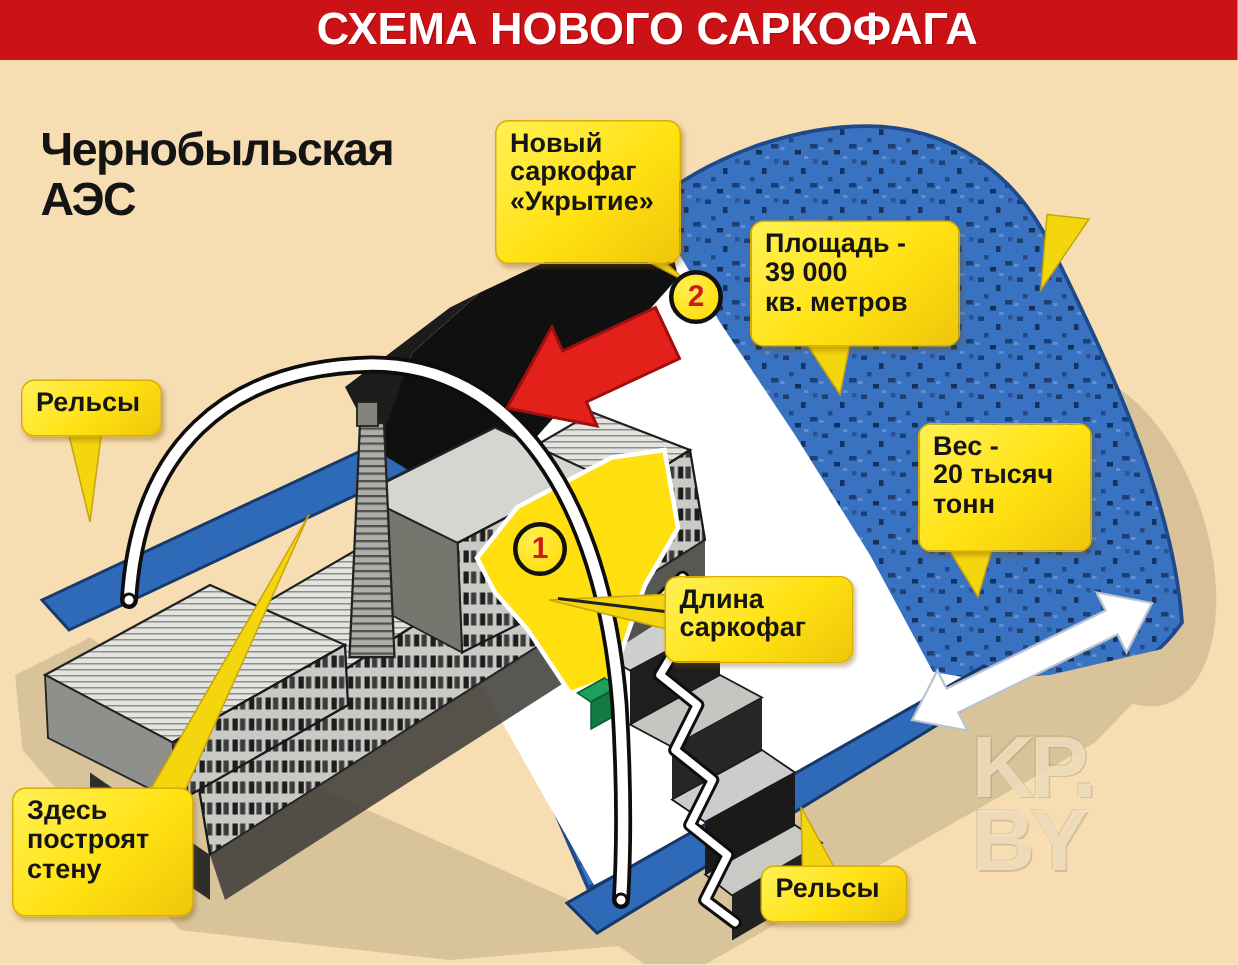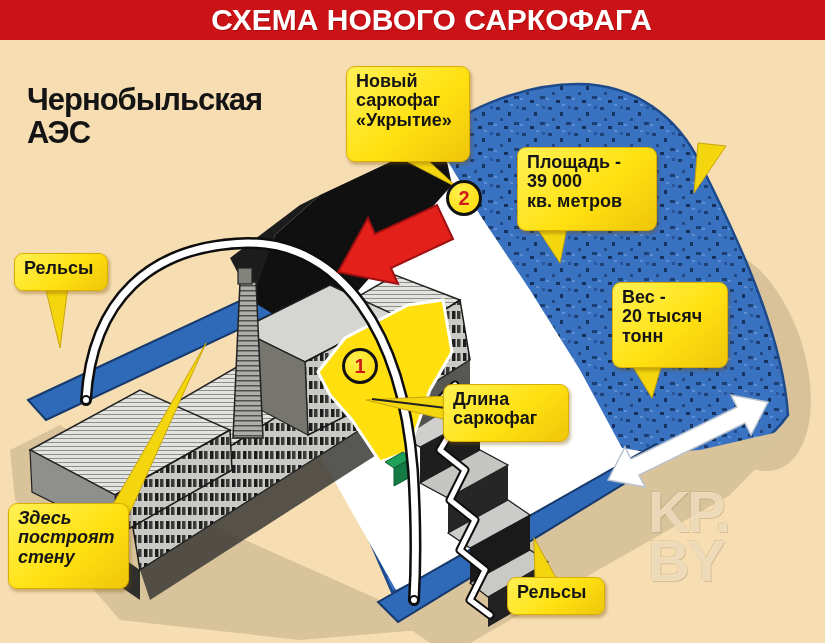--- a/index.html
+++ b/index.html
@@ -24,28 +24,28 @@
     font-weight:bold;font-size:31px;line-height:1.05;color:#141414;
     letter-spacing:-1px;white-space:pre-line;margin-left:12px;
   }
   .co{
     position:absolute;z-index:2;
     background:linear-gradient(140deg,#fff155 0%,#ffe112 55%,#eec60a 100%);
     border:1px solid #d9ae00;border-radius:9px;
     padding:5px 9px;font-weight:bold;font-size:18px;line-height:1.07;color:#151515;
     white-space:pre-line;box-shadow:1.5px 2.5px 3px rgba(120,80,0,.35);
   }
-  .co-new{left:330px;top:66px;width:104px;min-height:84px;margin-left:16px;}
+  .co-new{left:330px;top:80px;width:104px;min-height:84px;}
   .co-width{left:673px;top:60px;width:110px;min-height:76px;}
-  .co-area{left:500px;top:147px;width:120px;min-height:72px;margin-left:17px;}
+  .co-area{left:500px;top:147px;width:120px;min-height:72px;}
   .co-weight{left:612px;top:282px;width:96px;min-height:74px;}
   .co-railstop{left:14px;top:253px;width:74px;min-height:26px;}
   .co-old{left:443px;top:384px;width:106px;min-height:46px;}
   .co-length{left:673px;top:440px;width:99px;min-height:74px;}
-  .co-wall{left:8px;top:503px;width:101px;min-height:74px;font-style:italic;}
+  .co-wall{left:8px;top:525px;width:101px;min-height:74px;}
   .co-railsbottom{left:507px;top:577px;width:78px;min-height:26px;}
   .marker{
     position:absolute;z-index:2;width:30px;height:30px;border-radius:50%;
     background:radial-gradient(circle at 35% 30%,#fff04f,#ffd900);
     border:3px solid #111;display:flex;align-items:center;justify-content:center;
     font-weight:bold;font-size:20px;color:#cf1b17;
   }
   .marker-2{left:446px;top:180px;}
   .marker-1{left:342px;top:348px;}
   .watermark{

